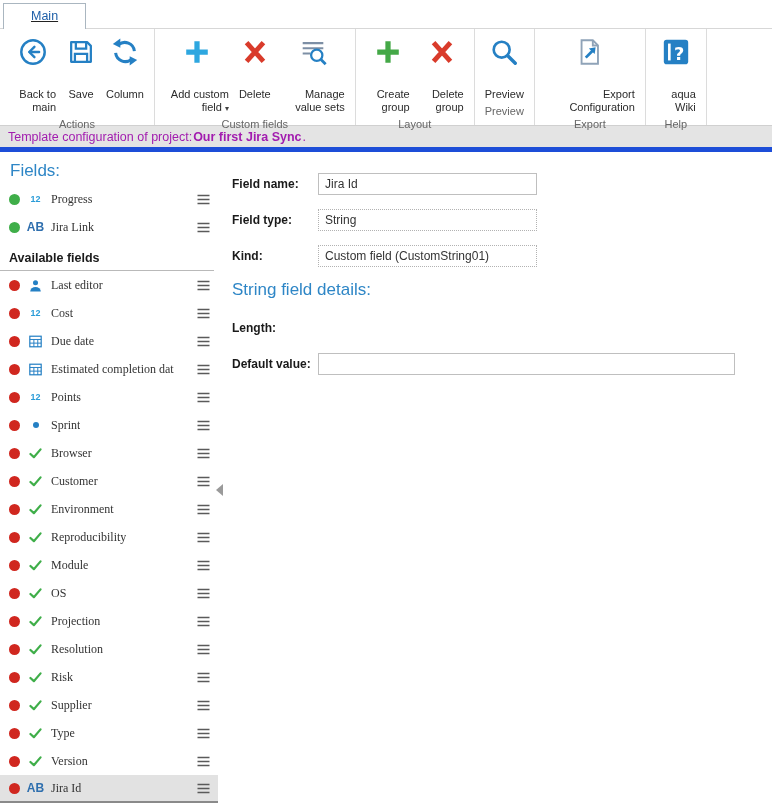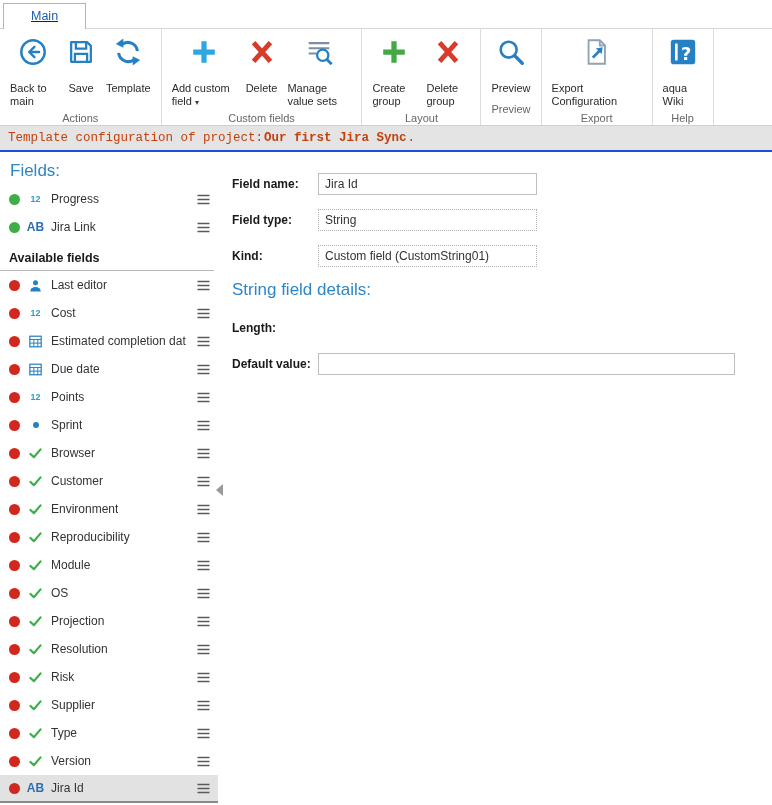--- a/index.html
+++ b/index.html
@@ -14,41 +14,41 @@
   .tab { font-size:12.5px; color:#1e5fa8; background:#fff;
     border:1px solid #aab6c0; border-bottom:none; padding:5px 27px 6px;
     margin-bottom:-1px; position:relative; z-index:2; cursor:default; }
   
   .ribbon { display:flex; align-items:stretch; height:97px; background:#fff;
     border-bottom:1px solid #d0d0d0; }
   .rb-group { display:flex; flex-direction:column; border-right:1px solid #dcdcdc; padding:2px 1px 0; }
   .rb-buttons { flex:1; display:flex; align-items:flex-start; justify-content:center; padding:3px 4px 0; }
   .rb-btn { display:flex; flex-direction:column; align-items:center; padding:2px 5px; cursor:default; }
   .rb-ic { height:32px; display:flex; align-items:center; justify-content:center; }
-  .rb-label-wrap { text-align:left; font-size:11px; color:#2b2b2b; line-height:1.2; margin-top:14px; }
+  .rb-label-wrap { text-align:right; font-size:11px; color:#2b2b2b; line-height:1.2; margin-top:20px; }
   .lbl-narrow { max-width:46px; } .lbl-mid { max-width:64px; }
   .lbl-sm { max-width:44px; } .lbl-wide { max-width:90px; } .lbl-tiny { max-width:40px; }
   .caret { font-size:8px; color:#444; }
   .rb-group-label { text-align:center; font-size:11px; color:#666; padding:2px 8px 10px; white-space:nowrap; }
   
-  .infobar { height:26px; background:#e4e4e4; border-bottom:2px solid #1d4ed8;
-    display:flex; align-items:center; padding-left:8px; font-size:12.5px; color:#c2410c;font-family:Liberation Mono, monospace; }
+  .infobar { height:26px; background:#e4e4e4; border-bottom:5px solid #1d4ed8;
+    display:flex; align-items:center; padding-left:8px; font-size:12.5px; color:#a21caf; }
   .infobar b { margin:0 1px; }
   
   .main { position:relative; display:flex; height:653px; }
   .sidebar { width:218px; overflow:hidden; flex:none; }
   .sb-title { color:#2e86c6; font-size:17px; padding:9px 10px 4px; }
   .field-row { height:28px; display:flex; align-items:center; gap:7px;
     padding:0 8px 0 9px; font-size:12px; color:#333; cursor:default;justify-content:flex-end; }
   .field-row.selected { background:#e2e2e2; border-bottom:2px solid #8a8a8a; }
   .dot { width:11px; height:11px; border-radius:50%; flex:none; }
   .type-icon { width:17px; flex:none; display:flex; align-items:center; justify-content:center; }
   .ic-num { font-size:9px; font-weight:bold; color:#2b9cd8; }
   .ic-ab { font-size:12px; font-weight:bold; color:#2f6fae; }
-  .row-label { white-space:nowrap; overflow:hidden; }
+  .row-label { white-space:nowrap; overflow:hidden;font-family:Liberation Serif, serif; }
   .drag-handle { margin-left:auto; flex:none; display:flex; align-items:center; }
   .sb-section { font-size:12.5px; font-weight:bold; color:#1a1a1a;
     padding:10px 8px 5px 9px; border-bottom:1px solid #b9b9b9; margin-right:4px; }
   .splitter-arrow { position:absolute; left:216px; top:332px; width:0; height:0;
     border-top:6px solid transparent; border-bottom:6px solid transparent;
     border-right:7px solid #9a9a9a; cursor:pointer; }
   
   .content { flex:1; padding:20px 0 0 14px; }
   .form-row { display:flex; align-items:center; height:24px; margin-bottom:12px; }
   .f-label { width:86px; flex:none; font-size:12px; font-weight:bold; color:#1a1a1a; }
@@ -101,21 +101,21 @@
         </div>
         <div class="rb-btn">
           <span class="rb-ic">
             <svg width="30" height="30" viewBox="0 0 32 32">
                 <path d="M26 15 A10.3 10.3 0 0 0 9.2 8.2" fill="none" stroke="#2580c4" stroke-width="3.2"></path>
                 <polygon points="11,1.5 11,11.5 3,7.5" fill="#2580c4"></polygon>
                 <path d="M6 17 A10.3 10.3 0 0 0 22.8 23.8" fill="none" stroke="#2580c4" stroke-width="3.2"></path>
                 <polygon points="21,30.5 21,20.5 29,24.5" fill="#2580c4"></polygon>
               </svg>
           </span>
-          <span class="rb-label-wrap"><span>Template</span></span>
+          <span class="rb-label-wrap"><span>Column</span></span>
         </div>
       </div>
       <div class="rb-group-label">Actions</div>
     </div>
 
     <div class="rb-group">
       <div class="rb-buttons">
         <div class="rb-btn">
           <span class="rb-ic">
             <svg width="30" height="30" viewBox="0 0 32 32">
@@ -284,36 +284,36 @@
             </span>
           </div>
           <div class="field-row">
             <span class="dot" style="background: rgb(208, 39, 31);"></span>
             <span class="type-icon">
               <svg width="13" height="13" viewBox="0 0 16 16">
                 <rect x="1" y="1.5" width="14" height="13" fill="none" stroke="#2580c4" stroke-width="1.5"></rect>
                 <path d="M1 5.5 H15 M6 5.5 V14.5 M10.8 5.5 V14.5 M1 10 H15" stroke="#2580c4" stroke-width="1.2" fill="none"></path>
               </svg>
             </span>
-            <span class="row-label">Estimated completion dat</span>
+            <span class="row-label">Due date</span>
             <span class="drag-handle">
               <svg width="13" height="11" viewBox="0 0 13 11">
                 <path d="M0.5 1.5 H12.5 M0.5 5.5 H12.5 M0.5 9.5 H12.5" stroke="#5a5a5a" stroke-width="1.4"></path>
               </svg>
             </span>
           </div>
           <div class="field-row">
             <span class="dot" style="background: rgb(208, 39, 31);"></span>
             <span class="type-icon">
               <svg width="13" height="13" viewBox="0 0 16 16">
                 <rect x="1" y="1.5" width="14" height="13" fill="none" stroke="#2580c4" stroke-width="1.5"></rect>
                 <path d="M1 5.5 H15 M6 5.5 V14.5 M10.8 5.5 V14.5 M1 10 H15" stroke="#2580c4" stroke-width="1.2" fill="none"></path>
               </svg>
             </span>
-            <span class="row-label">Due date</span>
+            <span class="row-label">Estimated completion dat</span>
             <span class="drag-handle">
               <svg width="13" height="11" viewBox="0 0 13 11">
                 <path d="M0.5 1.5 H12.5 M0.5 5.5 H12.5 M0.5 9.5 H12.5" stroke="#5a5a5a" stroke-width="1.4"></path>
               </svg>
             </span>
           </div>
           <div class="field-row">
             <span class="dot" style="background: rgb(208, 39, 31);"></span>
             <span class="type-icon">
               <span class="ic-num">12</span>

